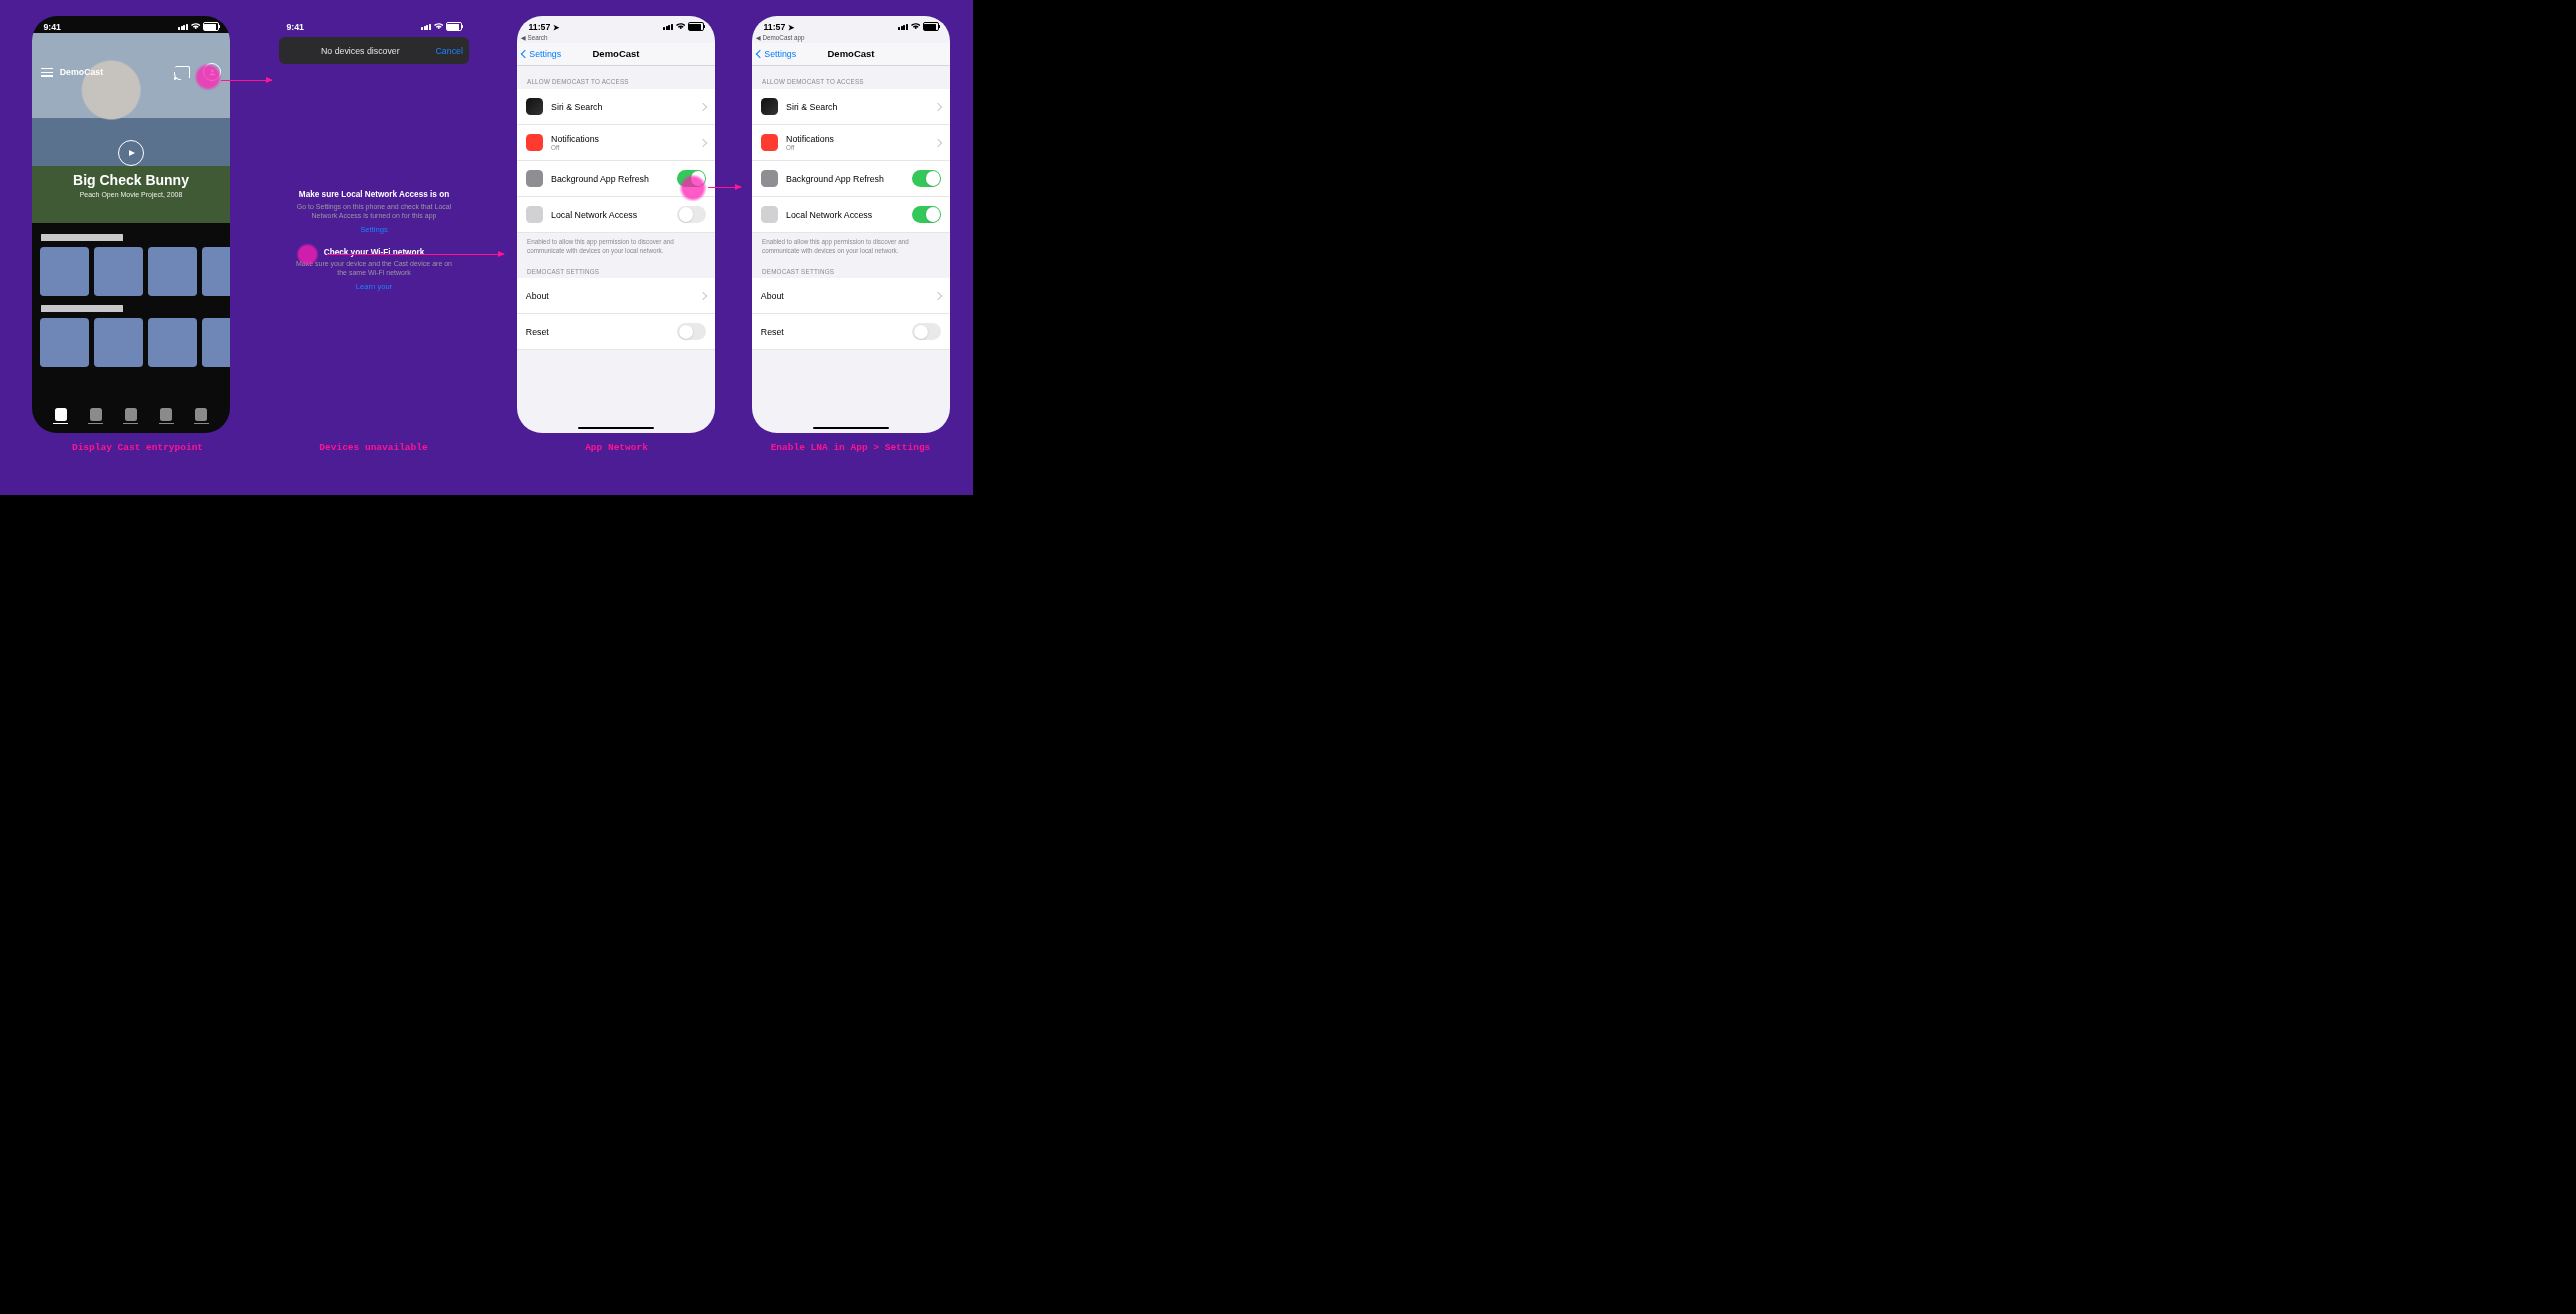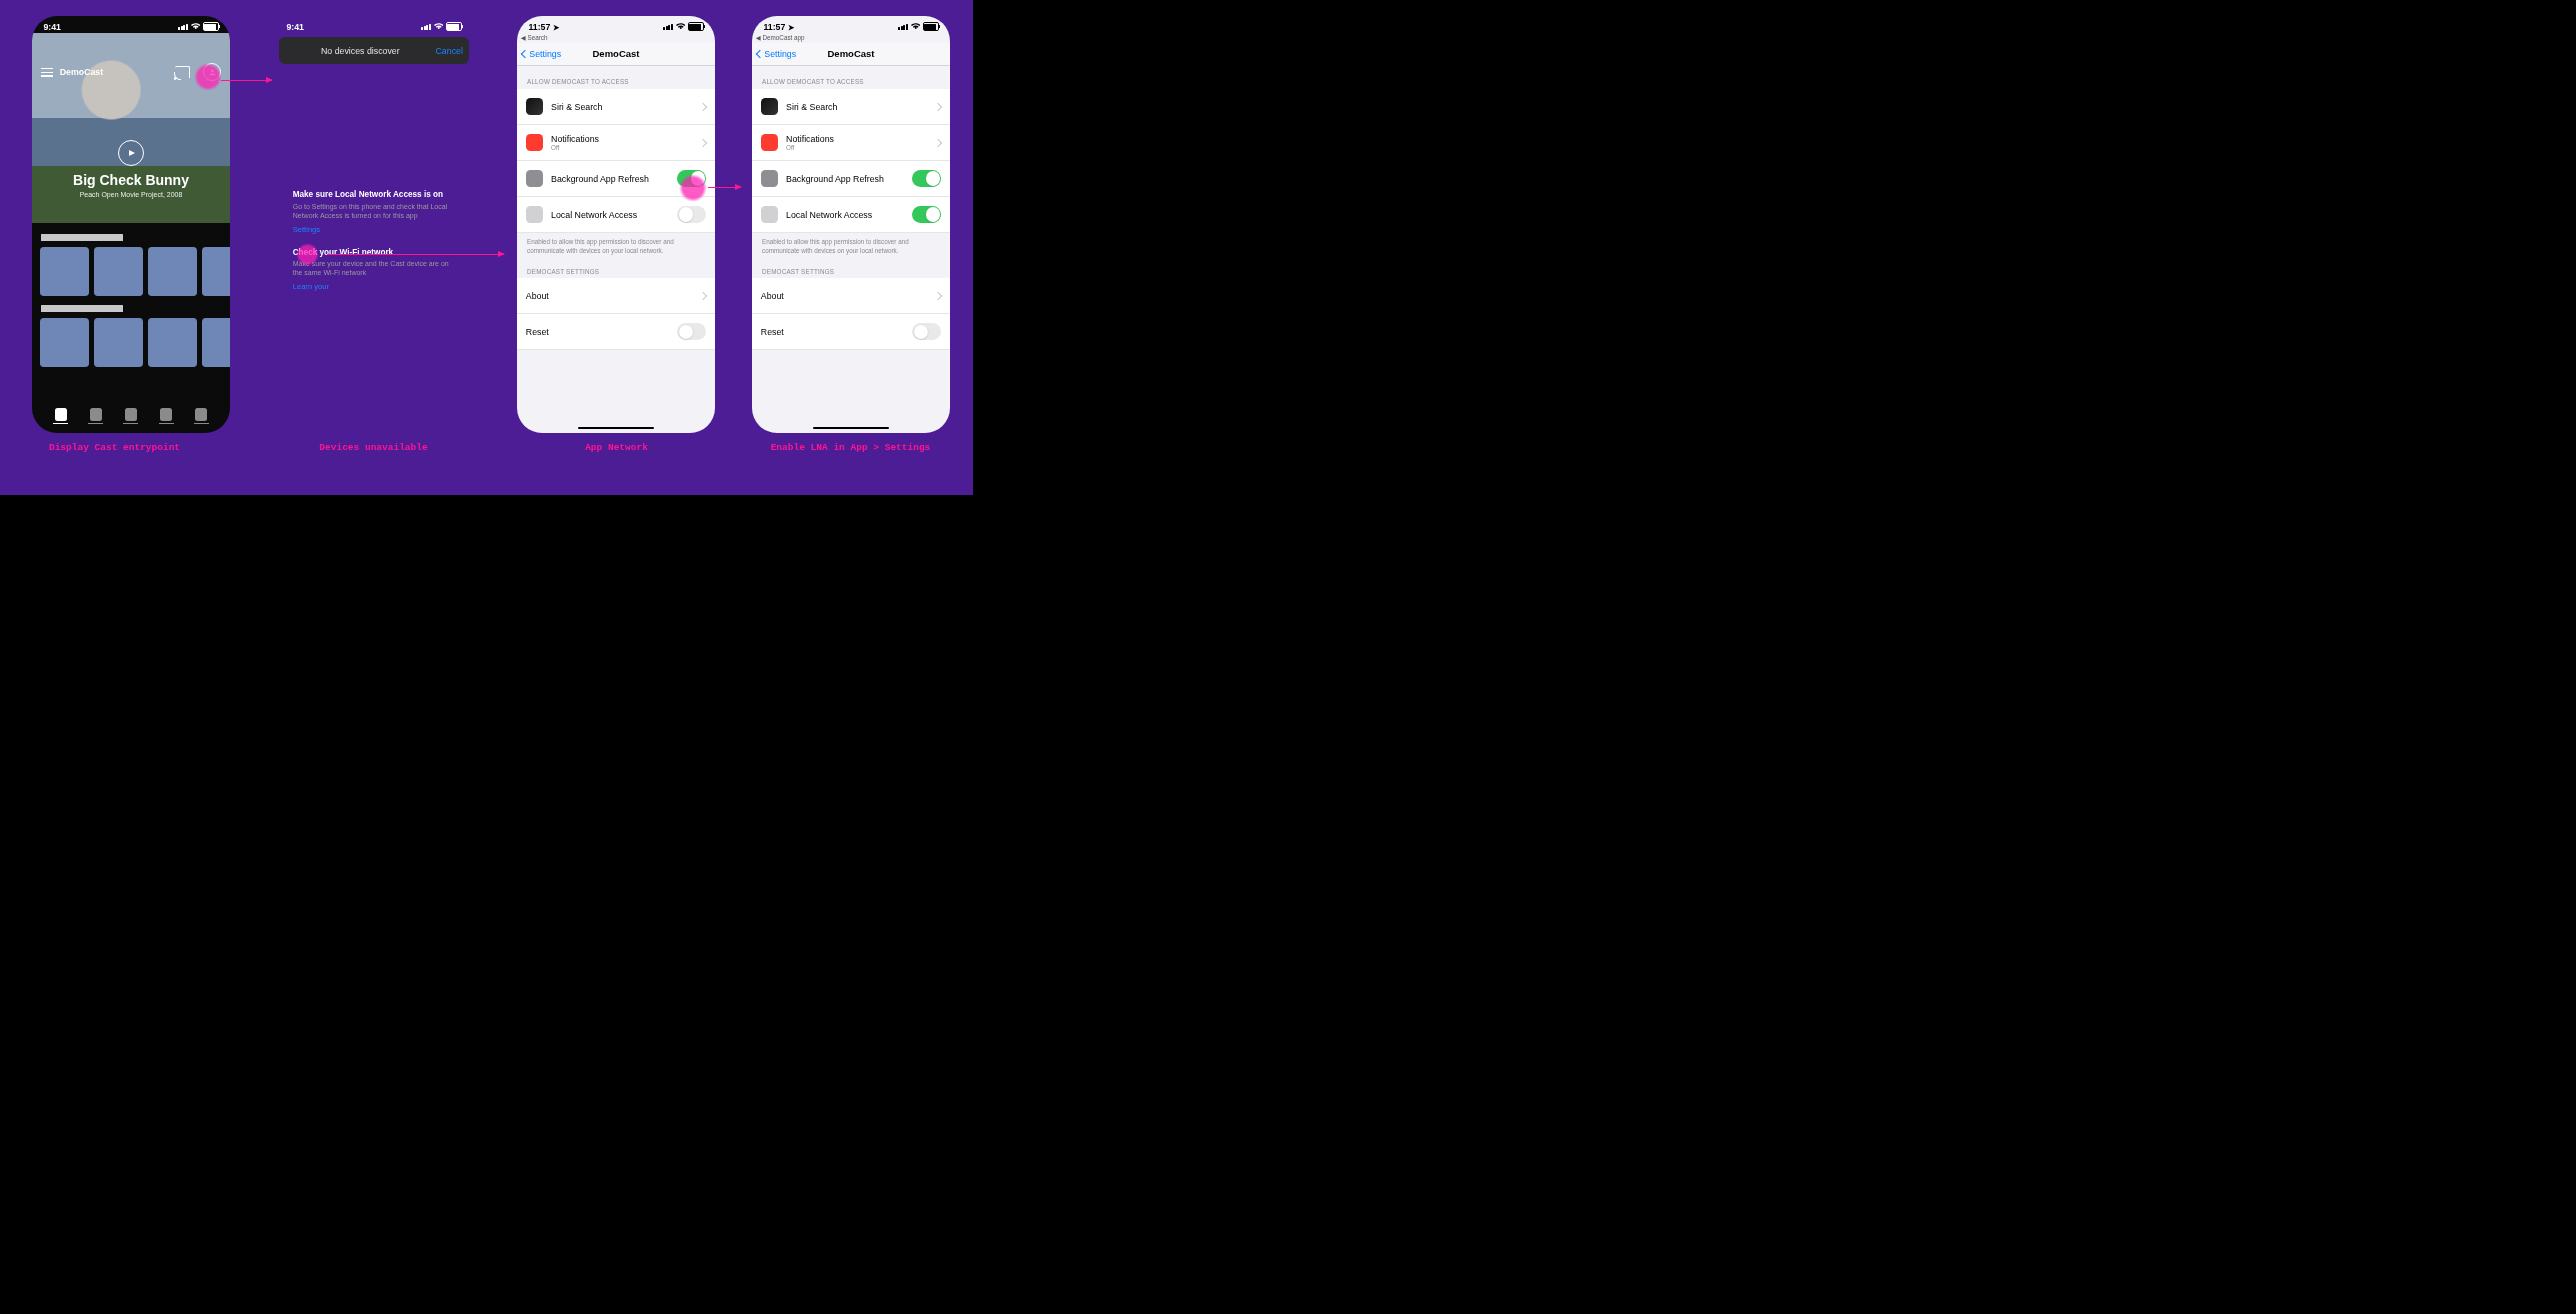--- a/index.html
+++ b/index.html
@@ -48,21 +48,21 @@
   .tabbar{position:absolute;left:0;right:0;bottom:5px;display:flex;justify-content:space-around;padding:3.8px 11.4px;}
   .tabitem{display:flex;flex-direction:column;align-items:center;gap:1.9px;}
   .tabitem .sq{width:12.6px;height:12.6px;border-radius:2.5px;background:#8b8b8e;}
   .tabitem .ln{width:15px;height:1.3px;background:#8b8b8e;}
   .tabitem.active .sq{background:#fff;} .tabitem.active .ln{background:#fff;}
 
   
   .s2-top{background:#2b2b2d;border-radius:6.3px;margin:3.8px 3.8px 0;padding:8.8px 6.3px;display:flex;align-items:center;position:relative;}
   .s2-top .ttl{flex:1;text-align:center;font-size:8.8px;color:#e4e4e6;}
   .s2-top .cancel{color:#1a84ff;font-size:8.8px;}
-  .s2-body{padding:126px 17.7px 0;font-size:7.6px;color:#fff;}
+  .s2-body{padding:126px 17.7px 0;font-size:7.6px;color:#fff;text-align:center;}
   .s2-body h4{margin:0 0 2.5px;font-size:8.2px;font-weight:600;}
   .s2-body p{margin:0 0 3.8px;color:#9a9a9d;font-size:7px;line-height:1.35;}
   .link{color:#1a84ff;font-size:7.6px;display:inline-block;}
   .sec-gap{height:14px;}
 
   
   .breadcrumb{font-size:6.3px;color:#555;padding:1.3px 3.8px 1.9px;}
   .breadcrumb i{font-style:normal;margin-right:1.9px;}
   .navhdr{position:relative;height:21.5px;display:flex;align-items:center;justify-content:center;border-bottom:0.6px solid #d6d6d9;background:#f7f7f9;}
   .navhdr .back{position:absolute;left:5px;color:#007aff;font-size:8.8px;display:flex;align-items:center;gap:1.3px;}
@@ -341,18 +341,18 @@
           <span class="knob"></span>
         </span>
       </div>
     <div class="home-ind"></div>
   </div>
 
   <div class="arrow" style="left:221px;top:80px;width:51px;"></div>
   <div class="arrow" style="left:327px;top:254px;width:177px;"></div>
   <div class="arrow" style="left:708px;top:187px;width:33px;"></div>
 
-  <div class="caption" style="left:10px;font-family:Liberation Mono, monospace;">Display Cast entrypoint</div>
+  <div class="caption" style="left:33px;font-family:Liberation Mono, monospace;">Display Cast entrypoint</div>
   <div class="caption" style="left:269px;">Devices unavailable</div>
   <div class="caption" style="left:512px;">App Network</div>
   <div class="caption" style="left:746px;">Enable LNA in App &gt; Settings</div>
 </div>
 
 
 </body></html>

